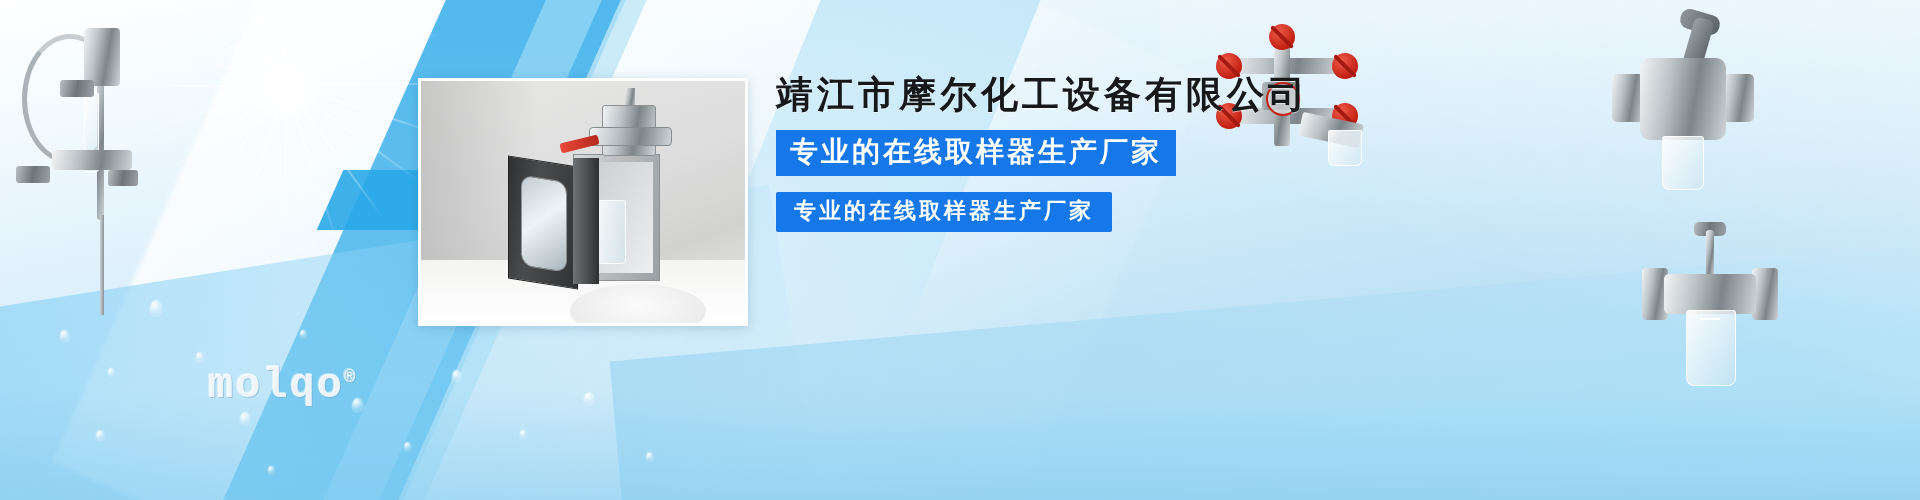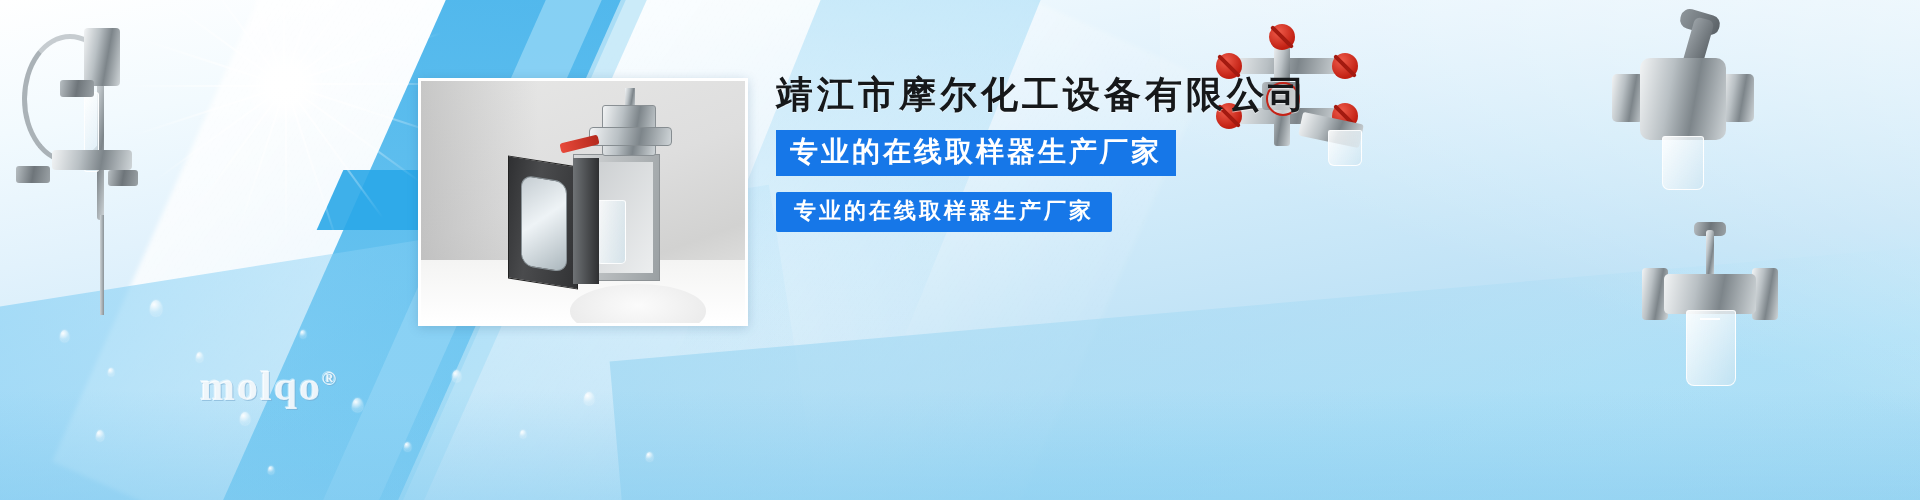--- a/index.html
+++ b/index.html
@@ -174,22 +174,22 @@
   .bar2{margin-top:16px;font-size:22px;letter-spacing:3px;padding:8px 18px 10px 18px;border-radius:2px;}
   .eng{
     margin-top:16px;width:600px;
     font-family:"DejaVu Serif","Liberation Serif",serif;
     font-size:9.5px;letter-spacing:.4px;line-height:2.05;
     color:#3f5668;text-transform:uppercase;
   }
 
   
   .wm{
-    position:absolute;left:200px;top:362px;
-    font-family:Liberation Serif, serif;
+    position:absolute;left:208px;top:362px;
+    font-family:Liberation Mono, monospace;
     font-weight:700;font-size:42px;letter-spacing:2px;
     color:rgba(255,255,255,.82);
     text-shadow:1px 1px 0 rgba(120,170,205,.55),-1px -1px 0 rgba(255,255,255,.5);
     white-space:nowrap;
   }
   .wm sup{font-size:19px;vertical-align:super;}
 </style>
 </head>
 <body>
 

